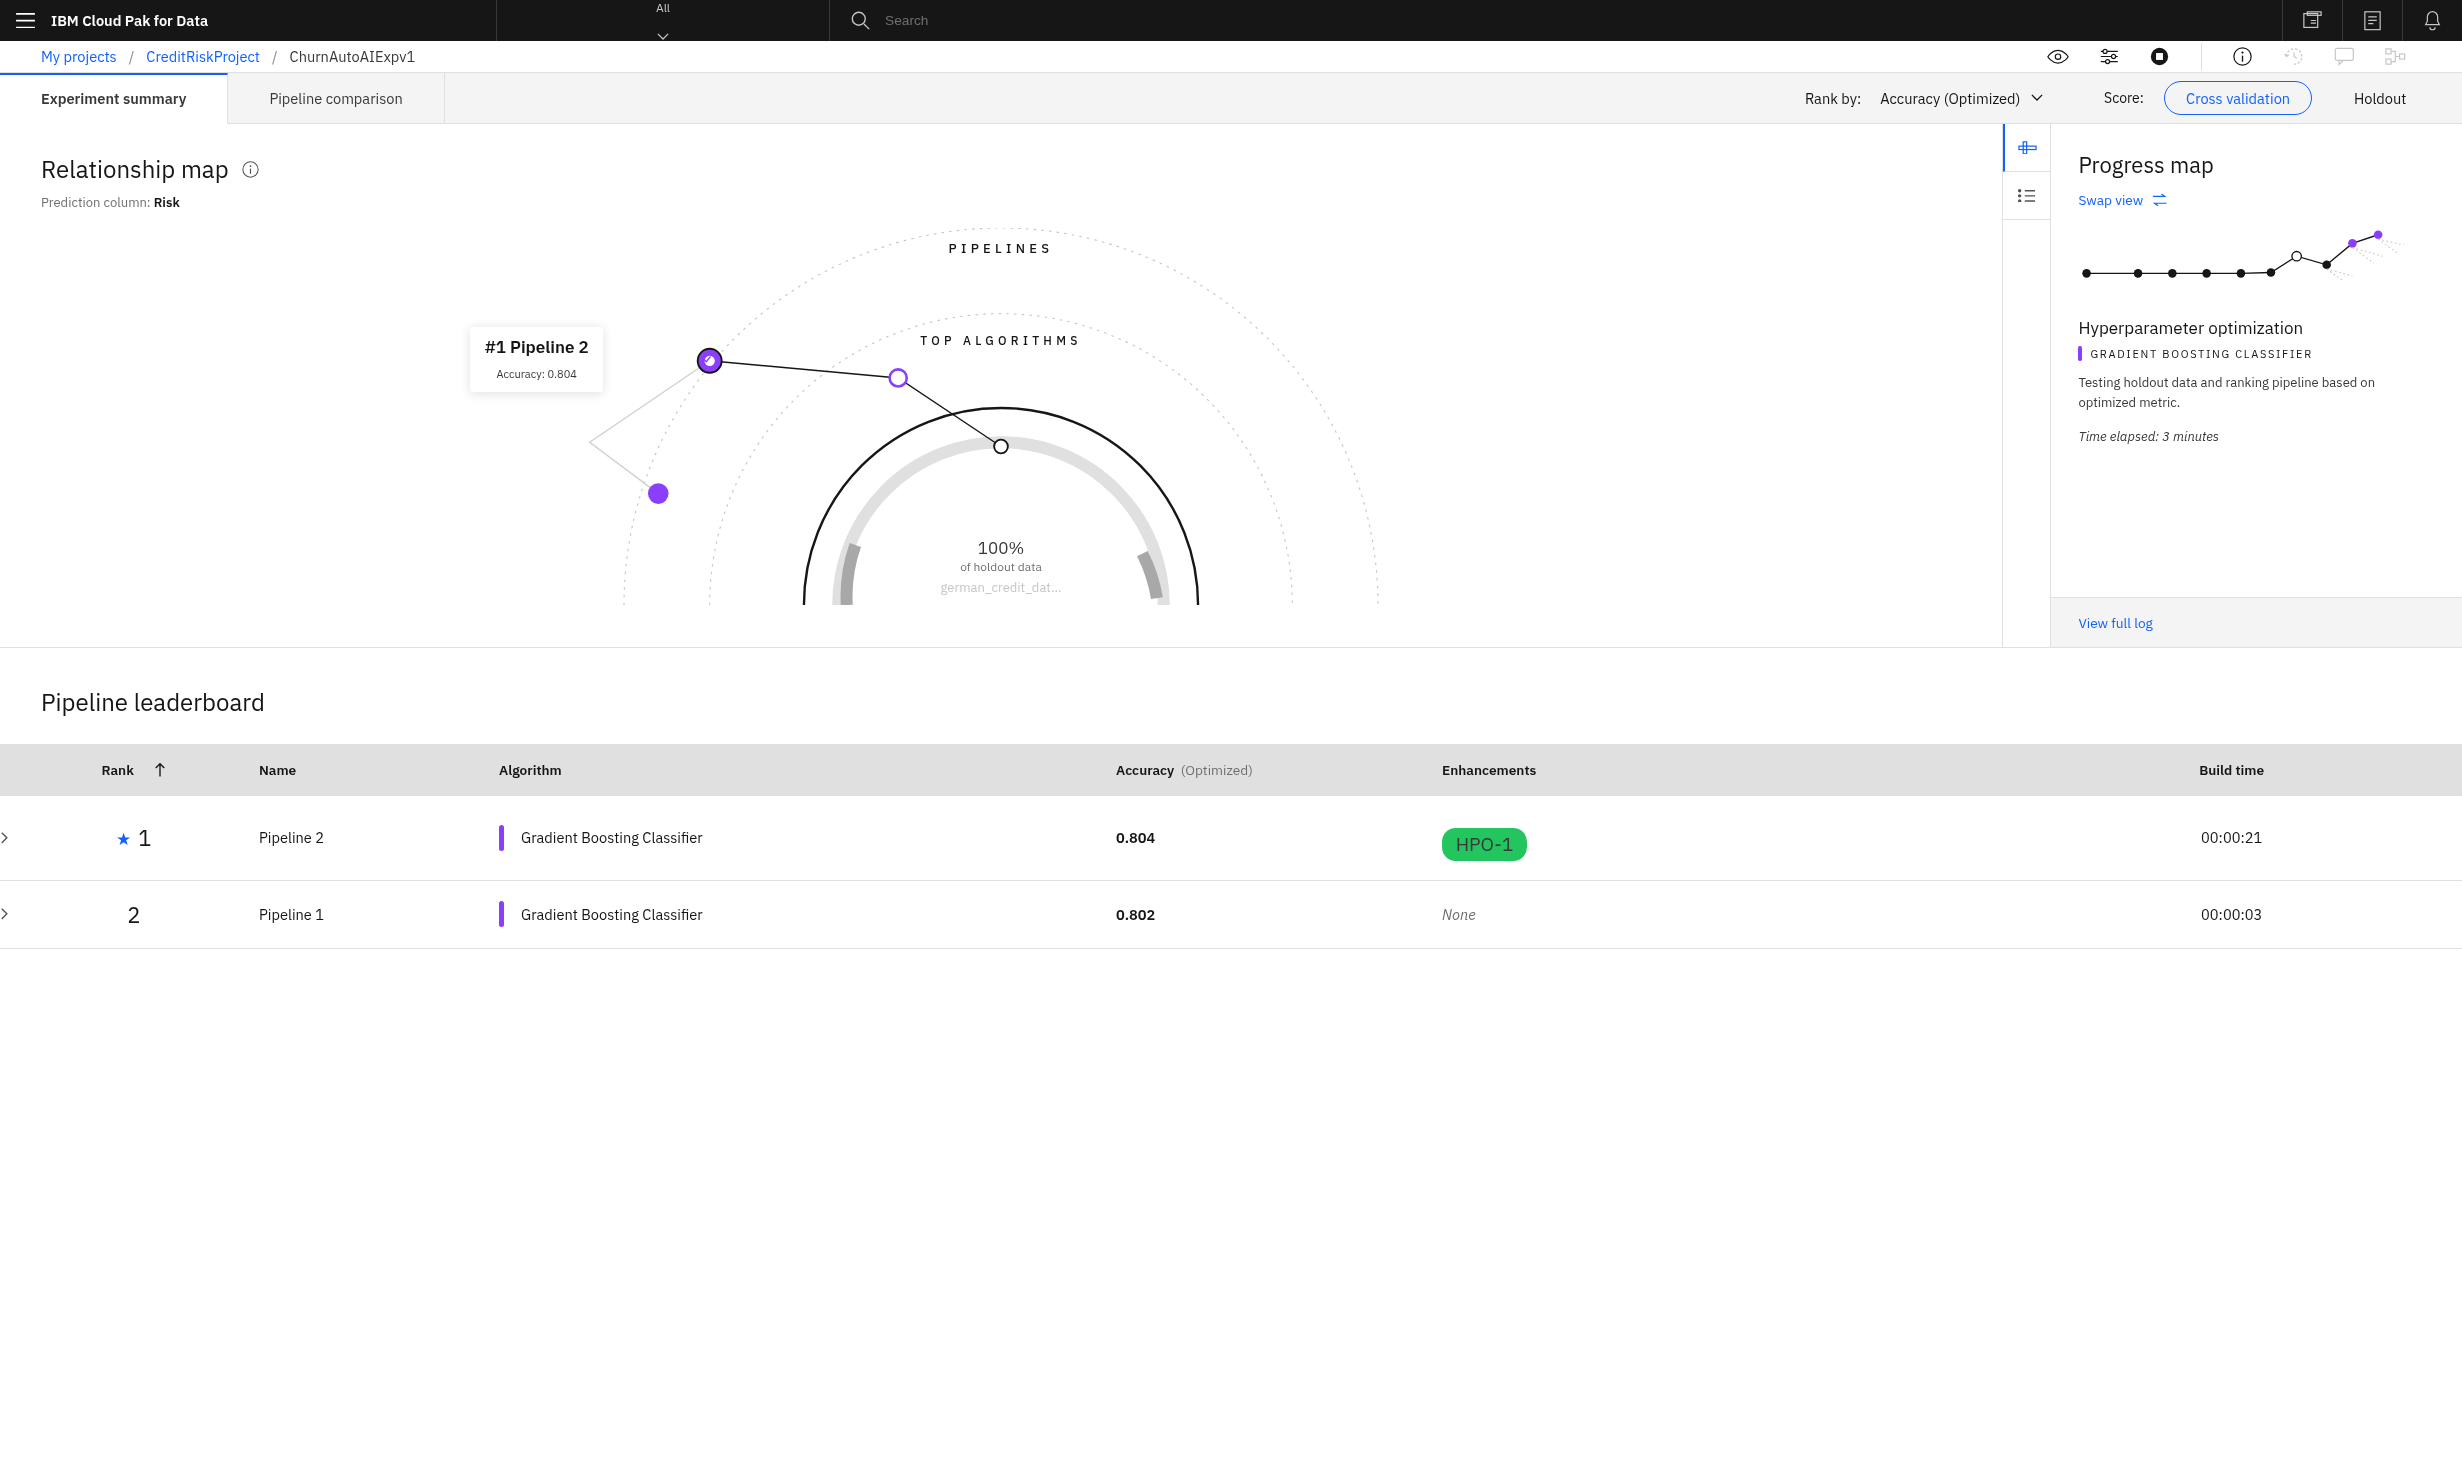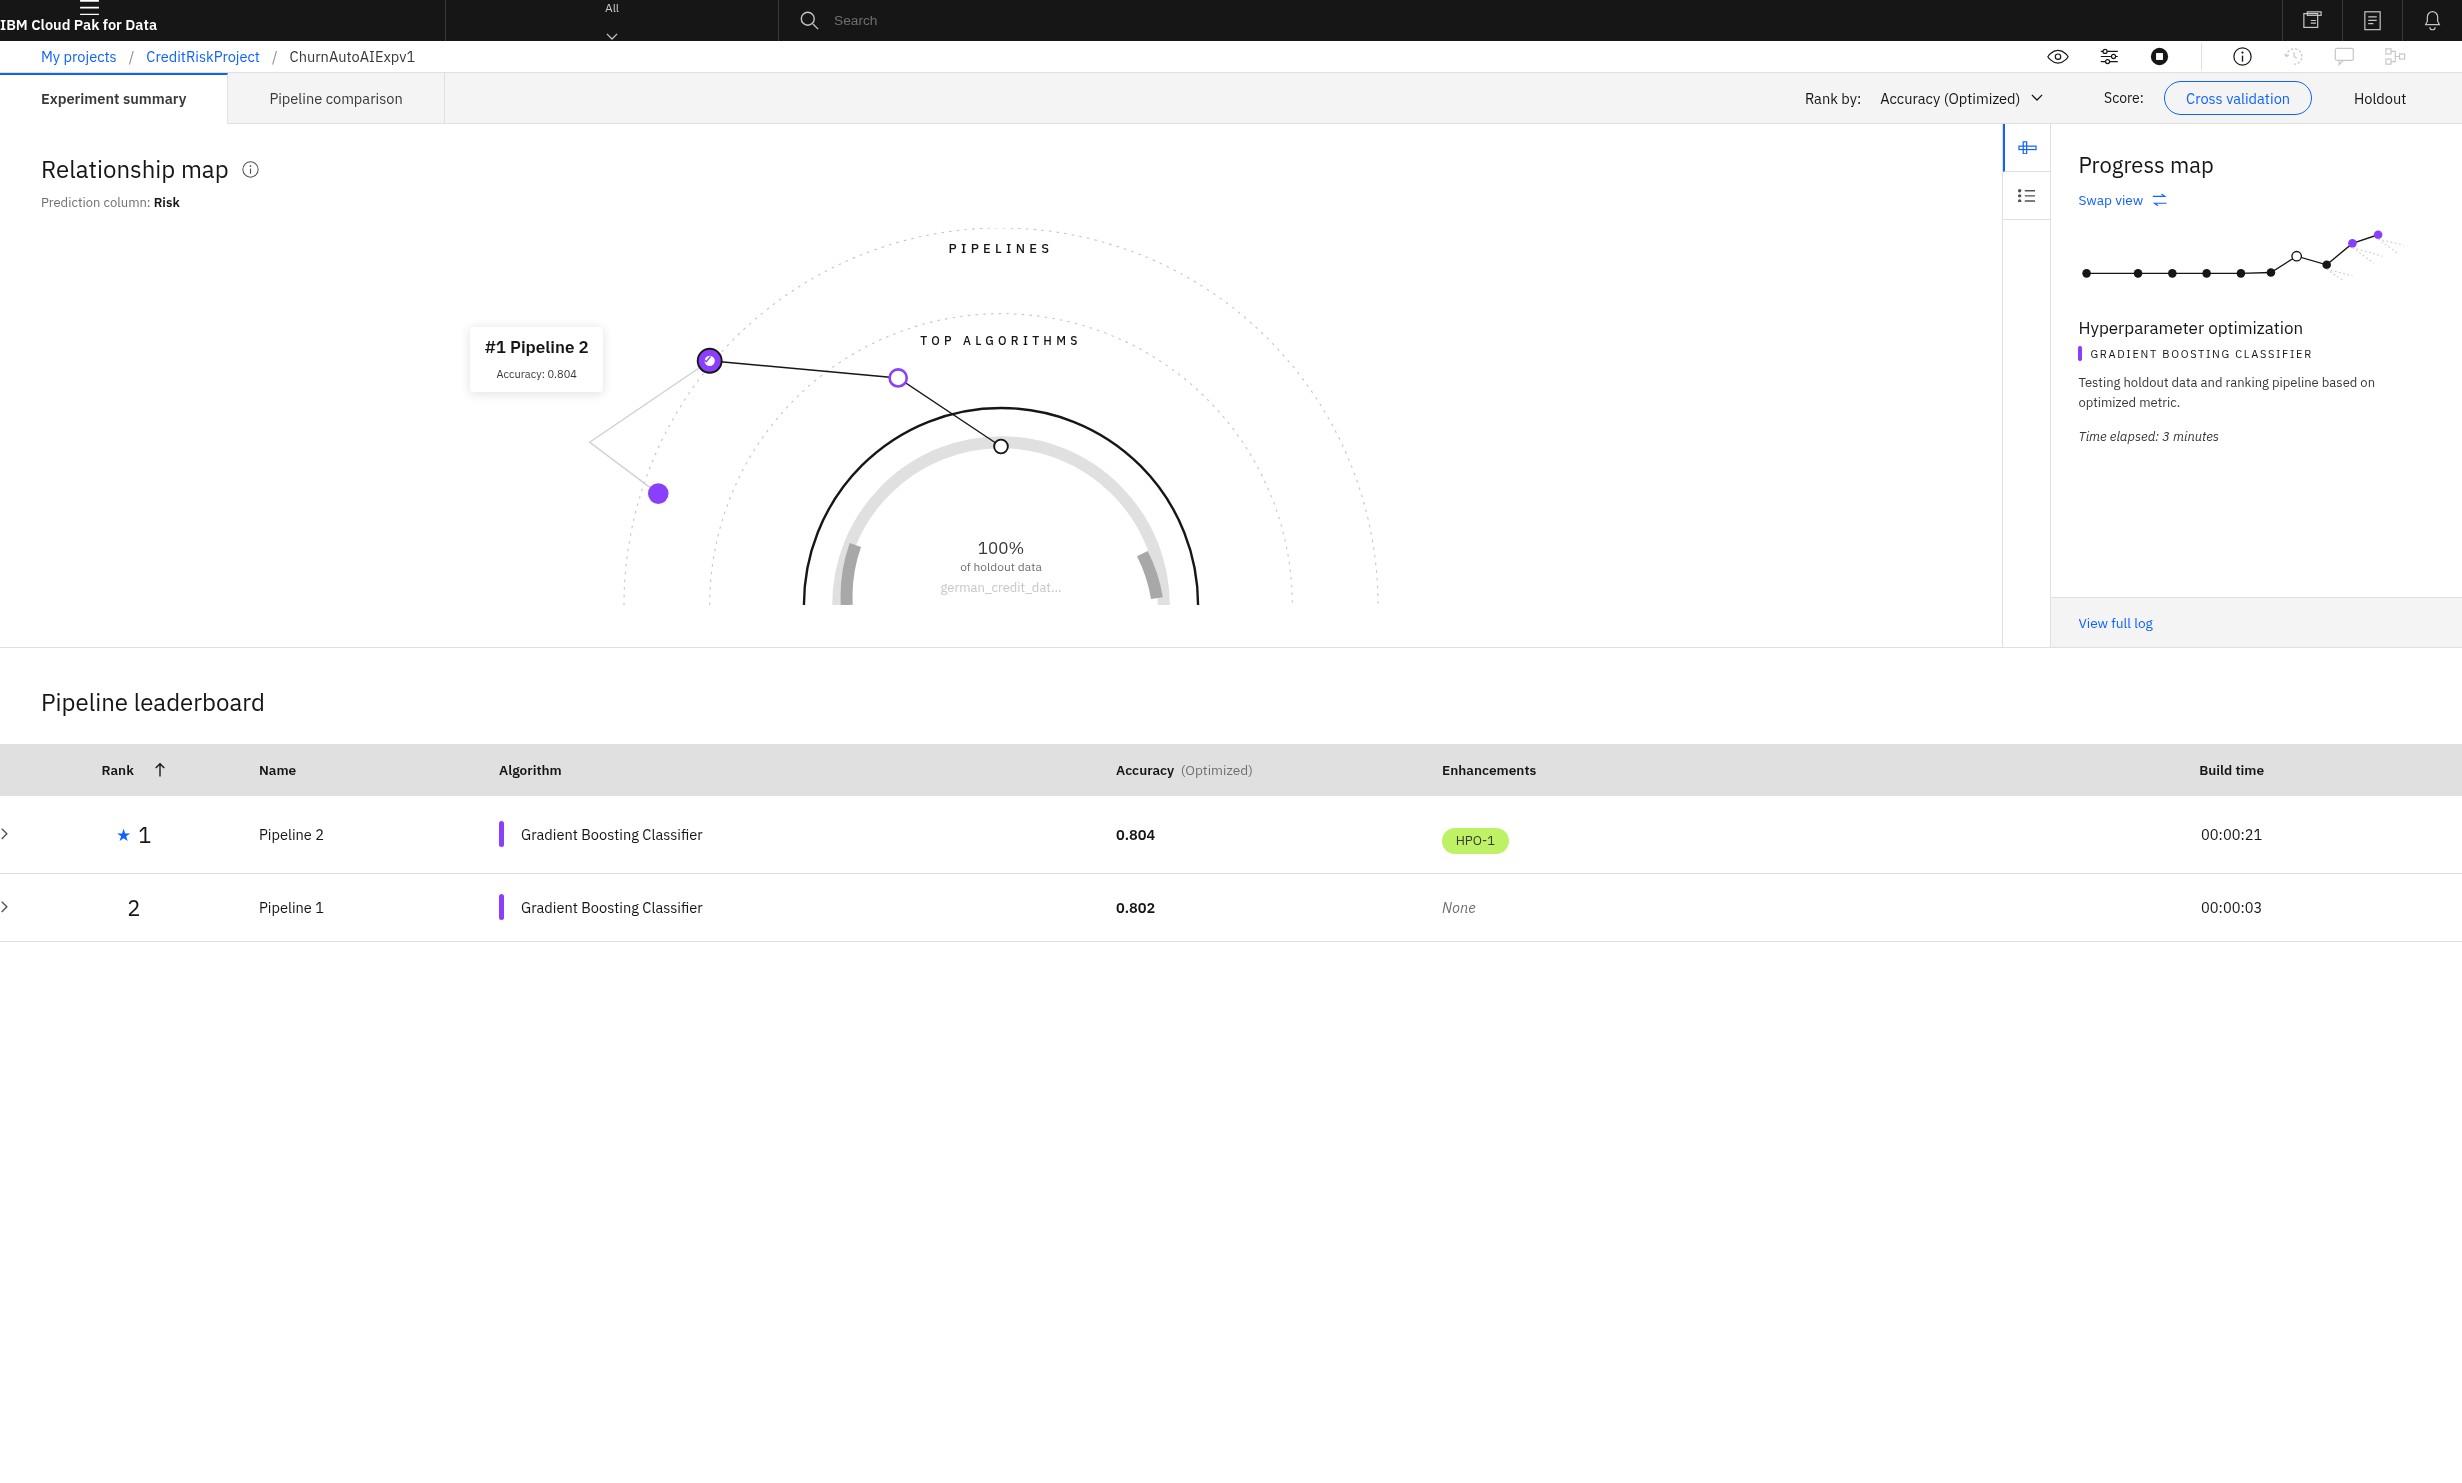--- a/index.html
+++ b/index.html
@@ -14,21 +14,21 @@
   
   .topbar {
     height: 41px;
     background: #161616;
     color: #c6c6c6;
     display: flex;
     align-items: stretch;
     padding: 0 0 0 0;
     font-size: 12px;
   }
-  .topbar-left { display:flex; align-items:center;flex-direction:column; }
+  .topbar-left { display:flex; align-items:center; }
   .hamburger {
     width: 51px; display:flex; align-items:center; justify-content:center;
     color:#fff; cursor:pointer;
   }
   .brand { color:#fff; font-weight:600; font-size:14.6px; padding:0 22px 0 0; display:flex; align-items:center; }
   .topbar-spacer1 { flex:0 0 266px; }
   .top-select {
     width:334px; display:flex; align-items:center; justify-content:space-between;
     border-left:0.9px solid #393939; border-right:0.9px solid #393939;
     padding:0 20.6px; color:#c6c6c6; cursor:pointer;flex-direction:column;
@@ -153,22 +153,22 @@
     padding:17px 13.7px; color:#161616;
   }
   .lb-table tbody td {
     padding:19px 13.7px; border-bottom:0.9px solid #e0e0e0; font-size:14.6px;
     color:#161616; vertical-align:middle;
   }
   .lb-table th:first-child, .lb-table td:first-child { padding-left:41px; width:60px; }
   .algo-cell { display:flex; align-items:center; gap:17px; }
   .algo-bar { width:5.1px; height:26px; background:#8a3ffc; border-radius:2.6px; }
   .chip {
-    display:inline-block; background:#bef264; border-radius:13.7px;
-    padding:4.3px 13.7px; font-size:13px; color:#393939;margin-top:13px;
+    display:inline-block; background:#22c55e; border-radius:13.7px;
+    padding:4.3px 13.7px; font-size:19px; color:#393939;margin-top:13px;
   }
   .none { color:#6f6f6f; font-style:italic; }
   .rank-num { font-size:22px; font-weight:400; }
   .star { color:#0f62fe; margin-right:6.9px; font-size:17px; vertical-align:1.7px;}
   .expander { color:#525252; cursor:pointer; }
   .sort-ic { margin-left:17px; color:#161616; }
   .muted { color:#6f6f6f; font-weight:400; }
 
   
   svg { display:block; }

